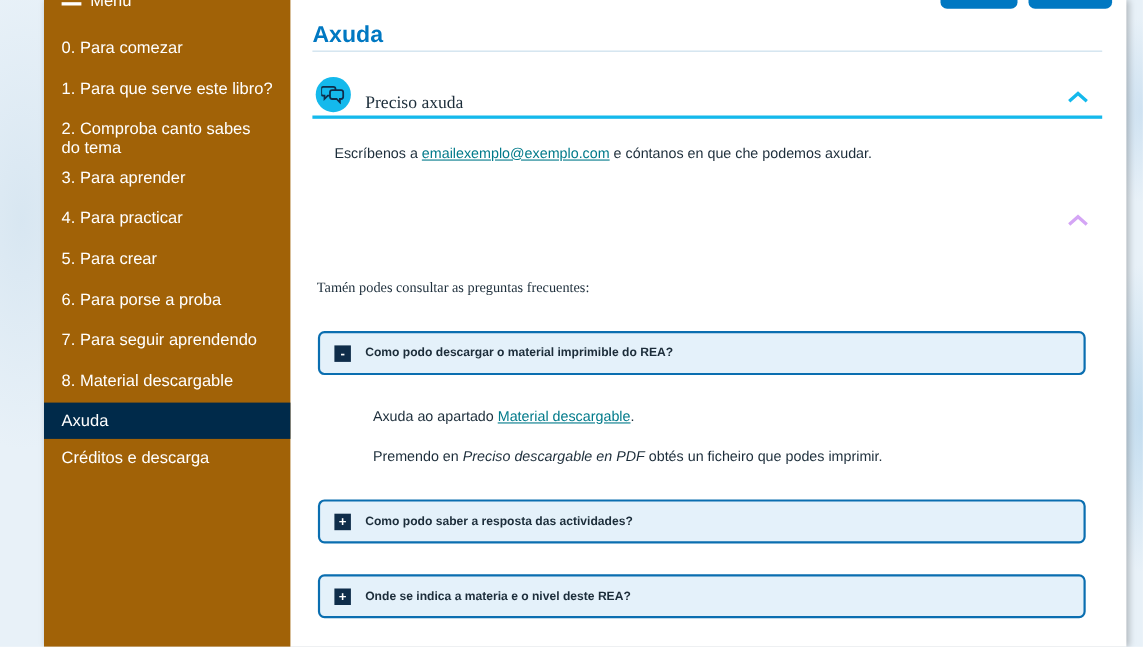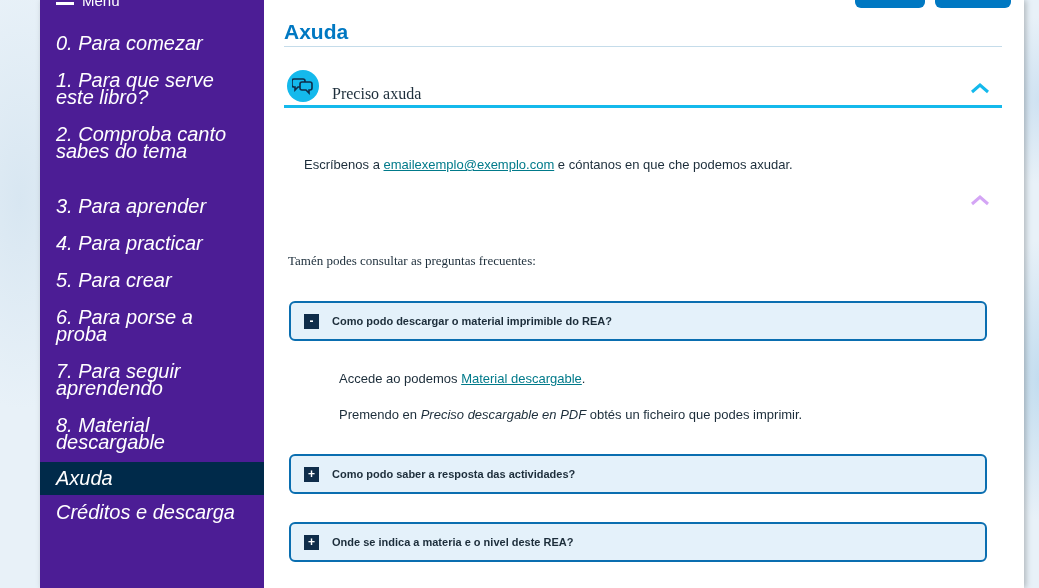--- a/index.html
+++ b/index.html
@@ -16,33 +16,33 @@
       radial-gradient(ellipse 60px 120px at 1039px 100px, rgba(200,222,240,0.8), transparent 70%),
       radial-gradient(ellipse 60px 200px at 1039px 380px, rgba(190,218,238,0.9), transparent 70%);
   }
   .page {
     position: absolute; left: 40px; top: 0; width: 984px; height: 588px;
     background: #ffffff;
     box-shadow: 2px 0 6px rgba(0,0,0,0.25);
   }
   .sidebar {
     position: absolute; left: 0; top: 0; width: 224px; height: 588px;
-    background: #4c1d95;
+    background: #a16207;
     color: #fff;
   }
   .menu-toggle {
     position: absolute; left: 16px; top: -8px; height: 16px;
     display: flex; align-items: center; gap: 8px;
     font-size: 15px; color: #fff;
   }
   .hamburger { width: 18px; height: 3px; background: #fff; display: block; margin-top: 6px; }
   .nav { position: absolute; left: 0; top: 30px; width: 224px; list-style: none; }
   .nav-item {
-    display: block; padding: 3px 16px; font-size: 20px; line-height: 17px;
-    color: #fff; cursor: pointer; font-style: italic;
+    display: block; padding: 3px 16px; font-size: 15px; line-height: 17px;
+    color: #fff; cursor: pointer;
   }
   .nav-item.active { background: #002a4a; }
   .main { position: absolute; left: 224px; top: 0; width: 760px; height: 588px; }
   .top-btn {
     position: absolute; top: -6px; height: 14px; width: 70px;
     background: #0078c2; border-radius: 0 0 6px 6px;
   }
   .page-title {
     position: absolute; left: 20px; top: 20px;
     font-size: 21px; font-weight: bold; color: #0078c2;
@@ -53,21 +53,21 @@
     border-bottom: 3px solid #14b9ec;
   }
   .help-icon {
     position: absolute; left: 3px; top: 2px; width: 32px; height: 32px;
     border-radius: 50%; background: #14b9ec;
   }
   .help-icon svg { position: absolute; left: 5px; top: 7px; }
   .help-title { position: absolute; left: 48px; top: 17px; font-size: 16px; color: #1c2d3a; font-family: Liberation Serif, serif; }
   .chev-up { position: absolute; width: 20px; height: 12px; }
   .help-text {
-    position: absolute; left: 40px; top: 132px; font-size: 13px; color: #1c2d3a; margin-top: 25px;
+    position: absolute; left: 40px; top: 132px; font-size: 13px; color: #1c2d3a;
   }
   a { color: #007a8a; text-decoration: underline; }
   .faq-intro { position: absolute; left: 24px; top: 253px; font-size: 13px; color: #1c2d3a; font-family: Liberation Serif, serif; }
   .faq {
     position: absolute; left: 25px; width: 698px; height: 40px;
     background: #e4f1fa; border: 2px solid #0a6eb0; border-radius: 6px;
     display: flex; align-items: center;
   }
   .faq-toggle {
     width: 15px; height: 15px; background: #0f2d4a; color: #fff;
@@ -86,21 +86,21 @@
 
   <nav class="sidebar">
     <div class="menu-toggle">
       <span class="hamburger"></span>
       <span>Menú</span>
     </div>
     <ul class="nav">
       <li class="nav-item" style="margin-top:2px;">0. Para comezar</li>
       <li class="nav-item" style="margin-top:14px;">1. Para que serve este libro?</li>
       <li class="nav-item" style="margin-top:14px;">2. Comproba canto sabes do tema</li>
-      <li class="nav-item" style="margin-top:32px;">3. Para aprender</li>
+      <li class="nav-item" style="margin-top:4px;">3. Para aprender</li>
       <li class="nav-item" style="margin-top:14px;">4. Para practicar</li>
       <li class="nav-item" style="margin-top:14px;">5. Para crear</li>
       <li class="nav-item" style="margin-top:14px;">6. Para porse a proba</li>
       <li class="nav-item" style="margin-top:14px;">7. Para seguir aprendendo</li>
       <li class="nav-item" style="margin-top:14px;">8. Material descargable</li>
       <li class="nav-item active" style="margin-top:8px;padding-top:8px;padding-bottom:8px;">Axuda</li>
       <li class="nav-item" style="margin-top:6px;">Créditos e descarga</li>
     </ul>
   </nav>
 
@@ -133,21 +133,21 @@
     </svg>
 
     <p class="faq-intro">Tamén podes consultar as preguntas frecuentes:</p>
 
     <div class="faq" style="top:301px;">
       <span class="faq-toggle">-</span>
       <span class="faq-q">Como podo descargar o material imprimible do REA?</span>
     </div>
 
     <p class="faq-answer" style="top:371px;">
-      <span>Accede ao podemos </span><a href="#">Material descargable</a><span>.</span>
+      <span>Axuda ao apartado </span><a href="#">Material descargable</a><span>.</span>
     </p>
     <p class="faq-answer" style="top:407px;">
       <span>Premendo en </span><em>Preciso descargable en PDF</em><span> obtés un ficheiro que podes imprimir.</span>
     </p>
 
     <div class="faq" style="top:454px;">
       <span class="faq-toggle">+</span>
       <span class="faq-q">Como podo saber a resposta das actividades?</span>
     </div>
 

